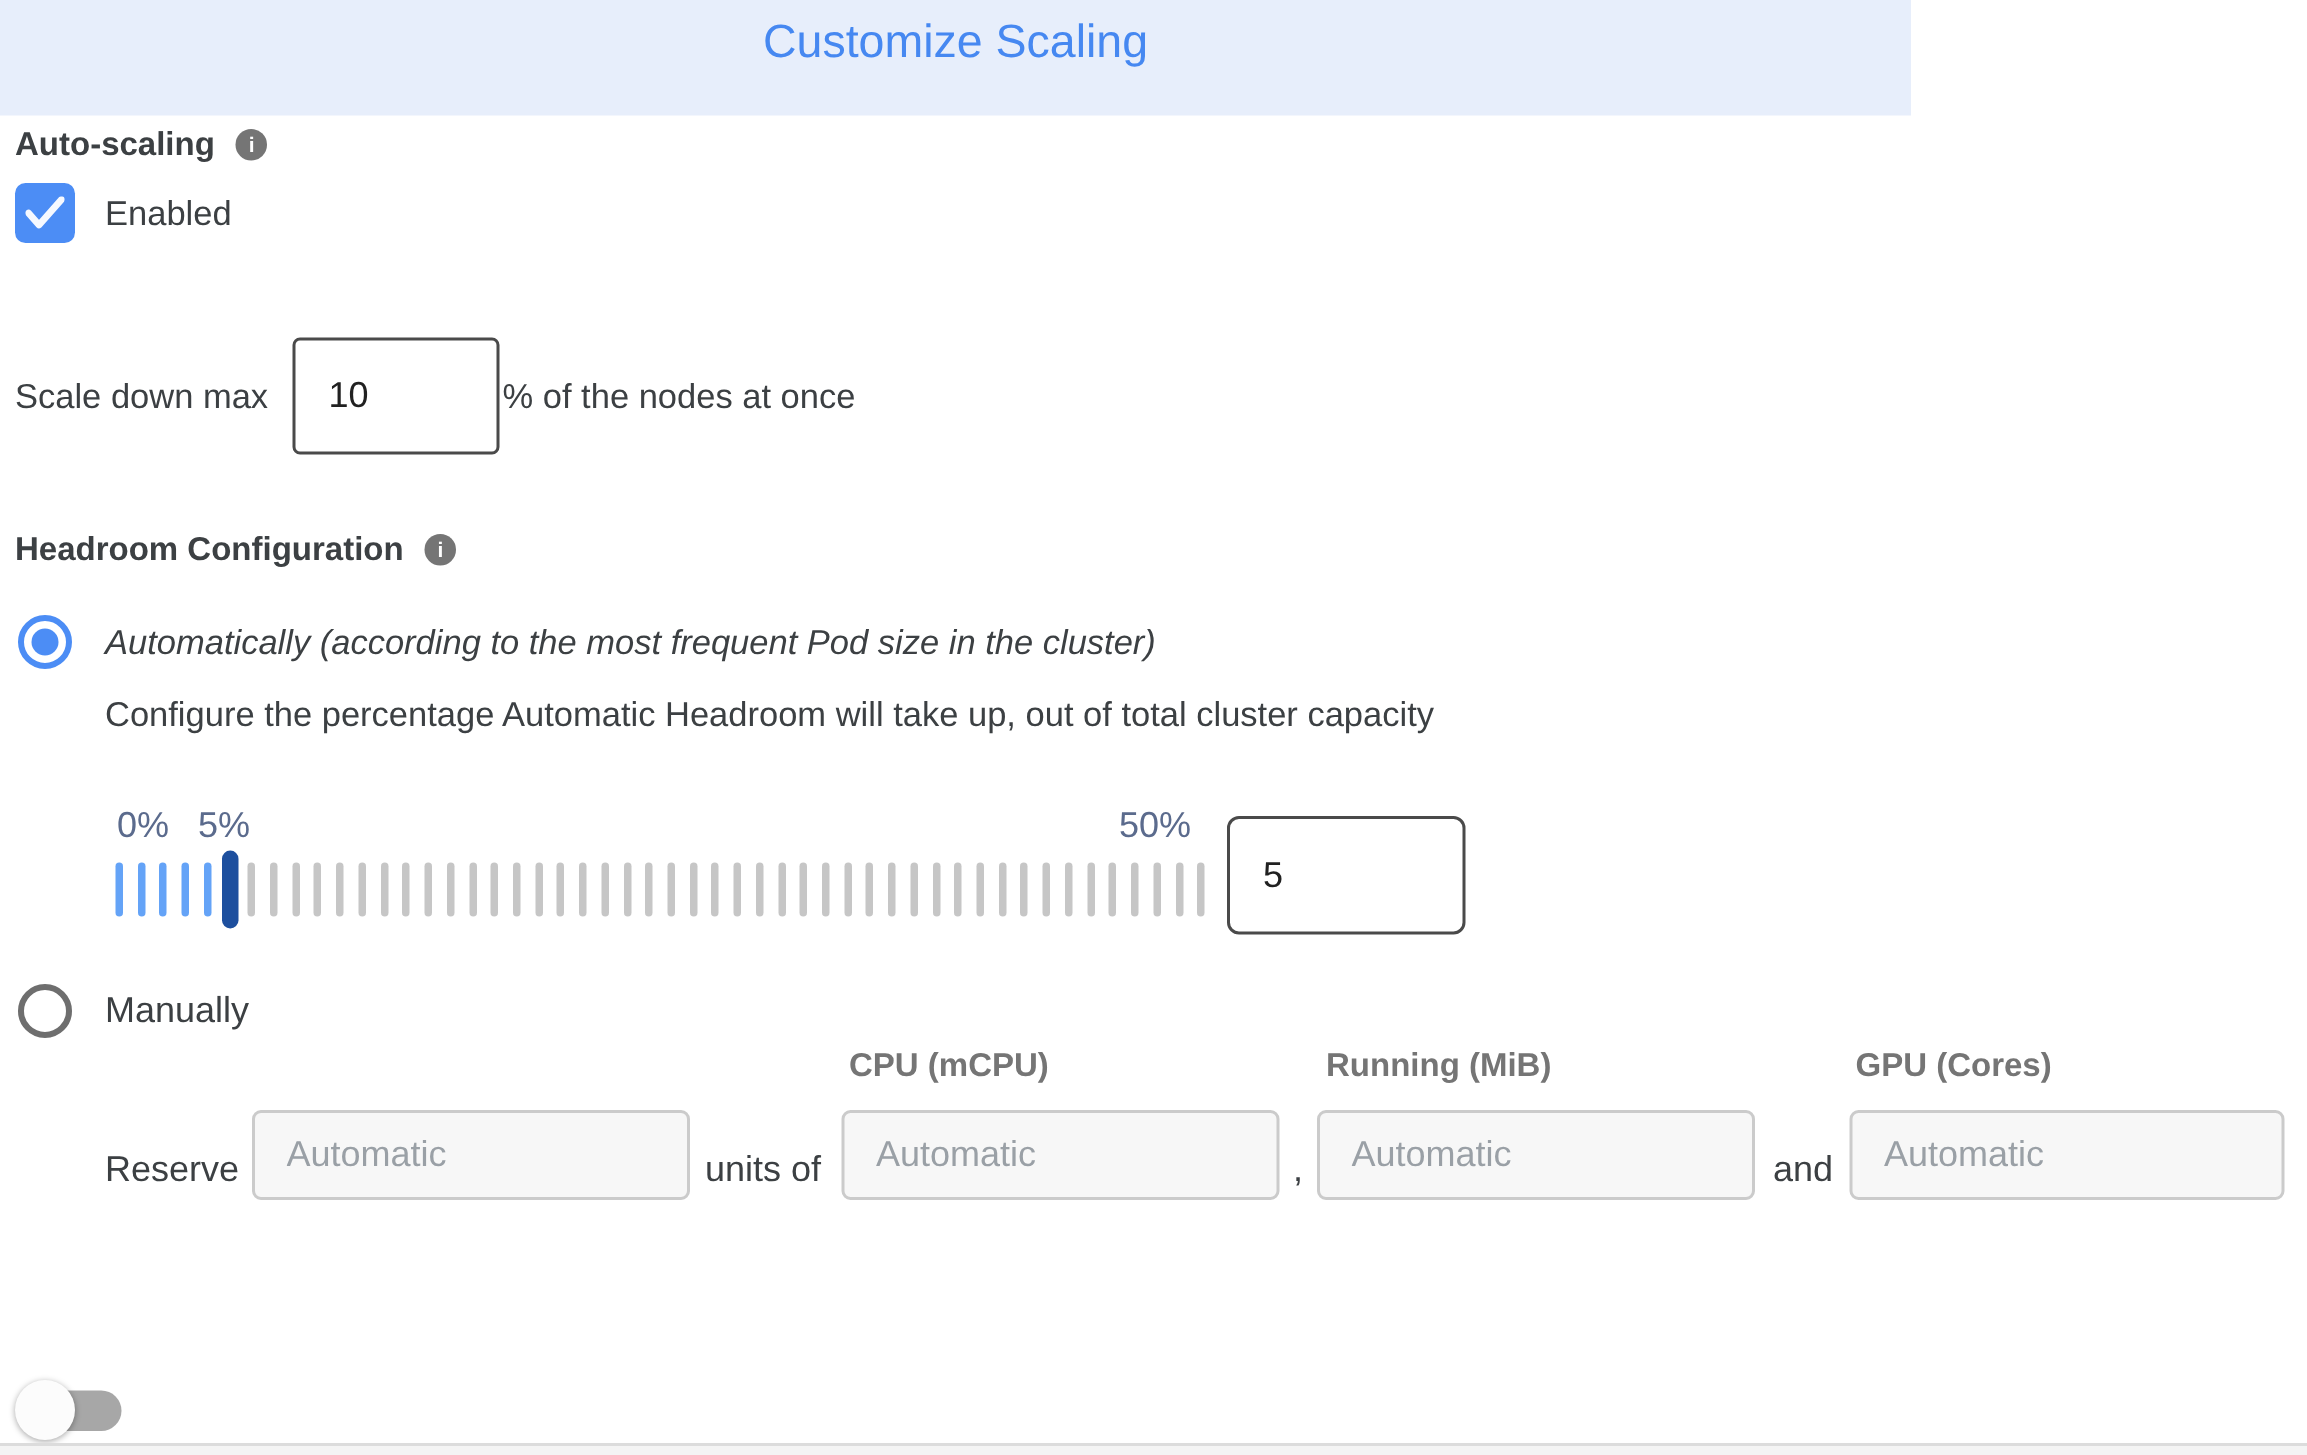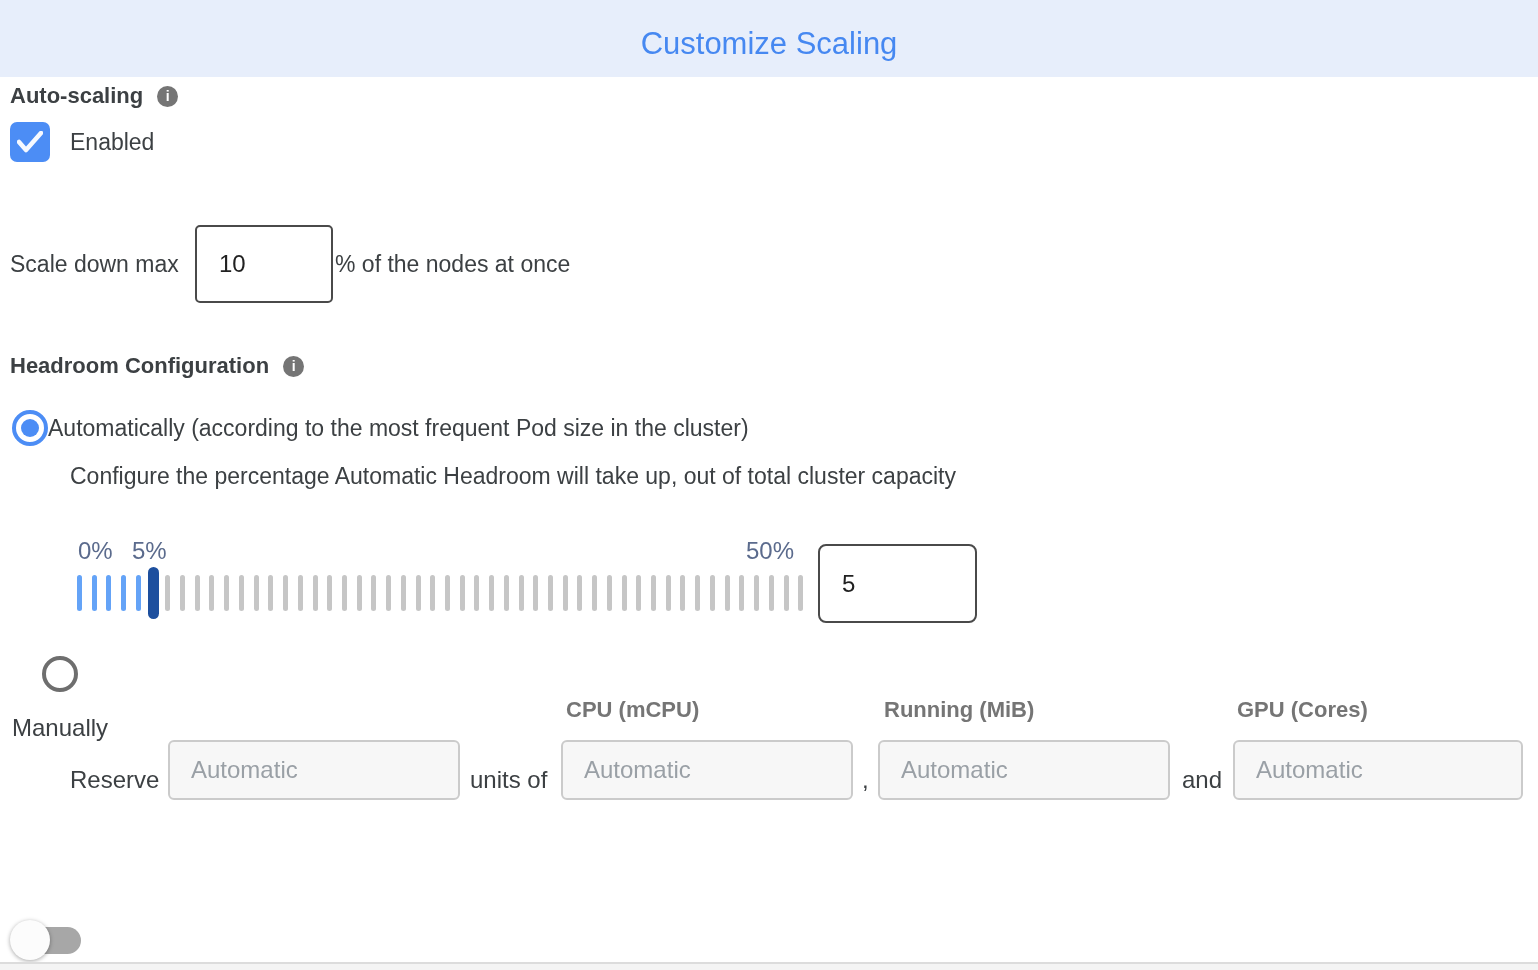--- a/index.html
+++ b/index.html
@@ -9,22 +9,22 @@
     --placeholder-gray:#9AA0A6; --input-border-dark:#4A4A4A;
     --disabled-bg:#F7F7F7; --disabled-border:#CBCBCB;
     --toggle-track:#A7A7A7; --divider:#DCDCDC;
   }
   *{box-sizing:border-box;margin:0;padding:0;}
   html,body{background:#fff;}
   .page{position:relative;width:1538px;height:970px;background:#fff;overflow:hidden;
     font-family:"Liberation Sans",sans-serif;color:var(--text-dark);}
   .abs{position:absolute;}
 
-  .header{left:0;top:0;width:1538px;height:77px;background:var(--header-bg);
-    display:flex;justify-content:center;align-items:center;padding-top:10px;}
+  .header{left:0;top:0;width:1274px;height:77px;background:var(--header-bg);
+    display:flex;justify-content:center;align-items:flex-start;padding-top:10px;}
   .header h1{font-size:31px;font-weight:400;color:var(--title-blue);}
 
   .section-label{display:flex;align-items:center;gap:14px;font-size:22px;font-weight:700;color:var(--text-dark);}
   .info-icon{width:21px;height:21px;border-radius:50%;background:var(--text-gray);color:#fff;
     display:flex;align-items:center;justify-content:center;font-size:14px;font-weight:700;cursor:pointer;}
 
   .row{display:flex;align-items:center;}
 
   .checkbox{width:40px;height:40px;background:var(--accent-blue);border-radius:7px;
     display:flex;align-items:center;justify-content:center;cursor:pointer;flex:0 0 auto;}
@@ -91,21 +91,21 @@
   </div>
   <div class="abs row" style="left:335px;top:225px;height:78px;">
     <span class="label-23">% of the nodes at once</span>
   </div>
 
   <div class="abs section-label" style="left:10px;top:353px;align-items:center;">
     <span>Headroom Configuration</span>
     <span class="info-icon">i</span>
   </div>
 
-  <div class="abs row" style="left:12px;top:410px;">
+  <div class="abs row" style="left:12px;top:410px;gap:22px;font-style:italic;">
     <div class="radio-outer">
       <div class="radio-dot"></div>
     </div>
     <span class="label-23">Automatically (according to the most frequent Pod size in the cluster)</span>
   </div>
 
   <div class="abs label-23" style="left:70px;top:463px;">Configure the percentage Automatic Headroom will take up, out of total cluster capacity</div>
 
   <div class="abs slider-label" style="left:78px;top:537px;">0%</div>
   <div class="abs slider-label" style="left:132px;top:537px;">5%</div>
@@ -162,21 +162,21 @@
       <div class="tick"></div>
       <div class="tick"></div>
       <div class="tick"></div>
     </div>
   <div class="abs slider-handle" style="top: 567px; left: 147.6px;" id="slider-handle"></div>
 
   <div class="abs input-box" style="left:818px;top:544px;width:159px;height:79px;border-radius:8px;">
     <input type="text" value="5" style="">
   </div>
 
-  <div class="abs row" style="left:12px;top:656px;gap:22px;flex-direction:column;">
+  <div class="abs row" style="left:12px;top:656px;gap:22px;">
     <div class="radio-outer unselected"></div>
     <span class="label-23" style="font-size:24px;">Manually</span>
   </div>
 
   <div class="abs col-header" style="left:566px;top:697px;">CPU (mCPU)</div>
   <div class="abs col-header" style="left:884px;top:697px;">Running (MiB)</div>
   <div class="abs col-header" style="left:1237px;top:697px;">GPU (Cores)</div>
 
   <div class="abs row" style="left:70px;top:740px;height:80px;">
     <span class="label-24">Reserve</span>

